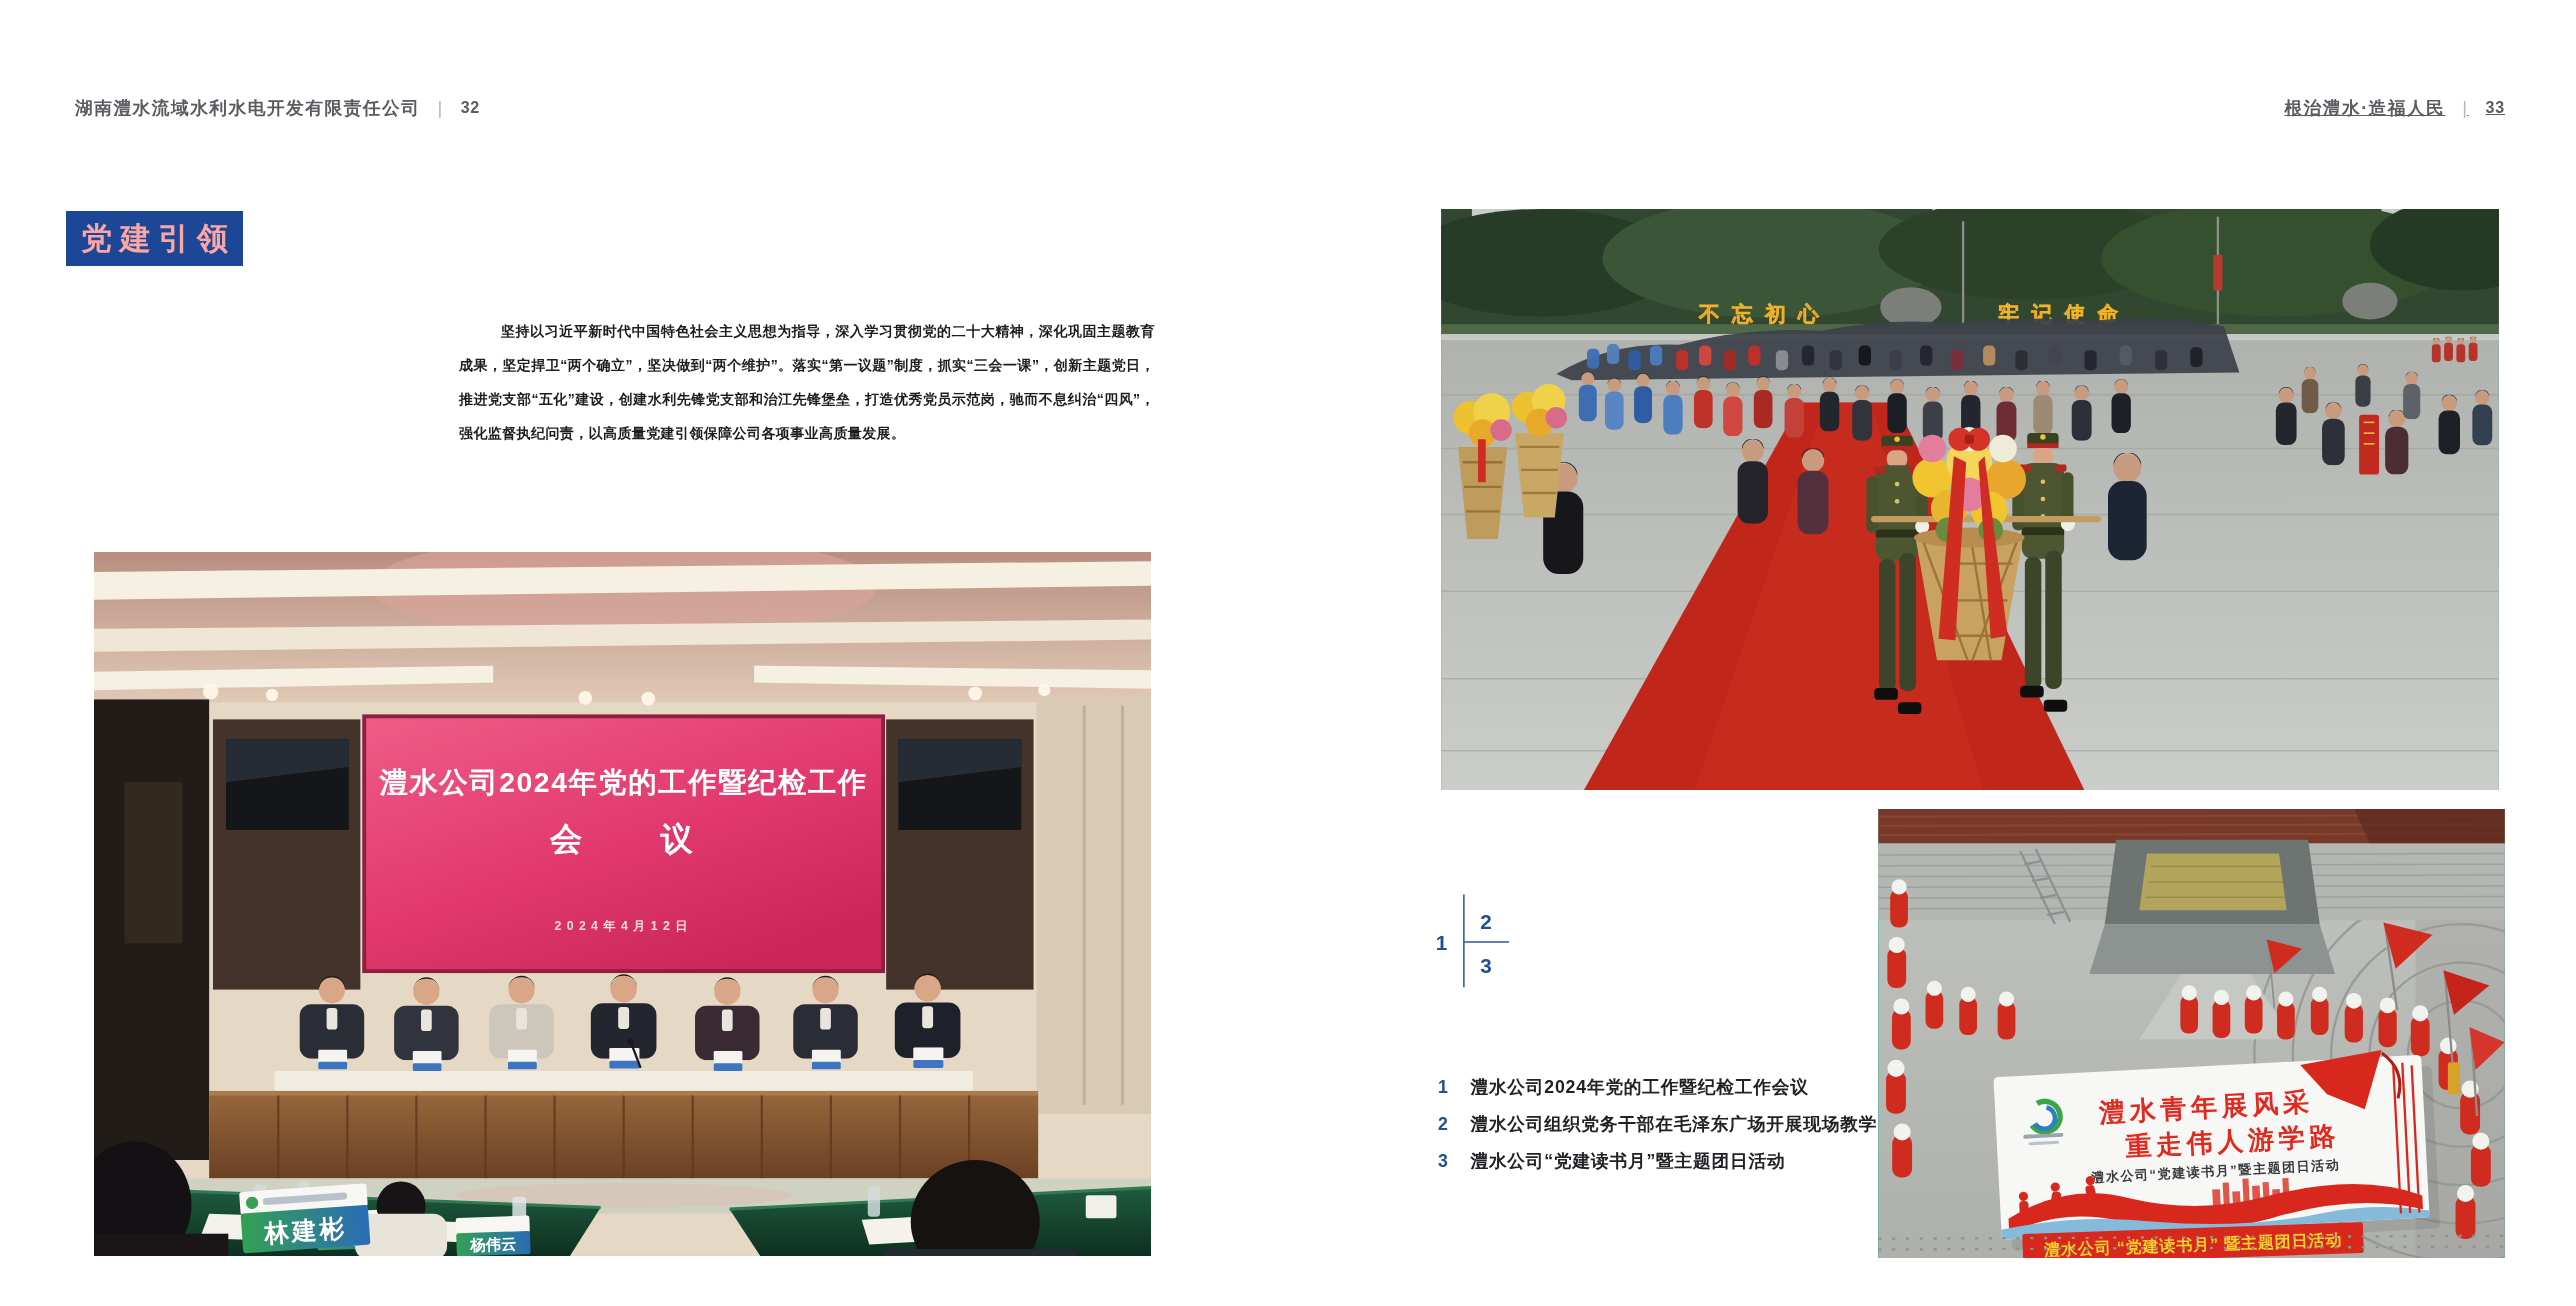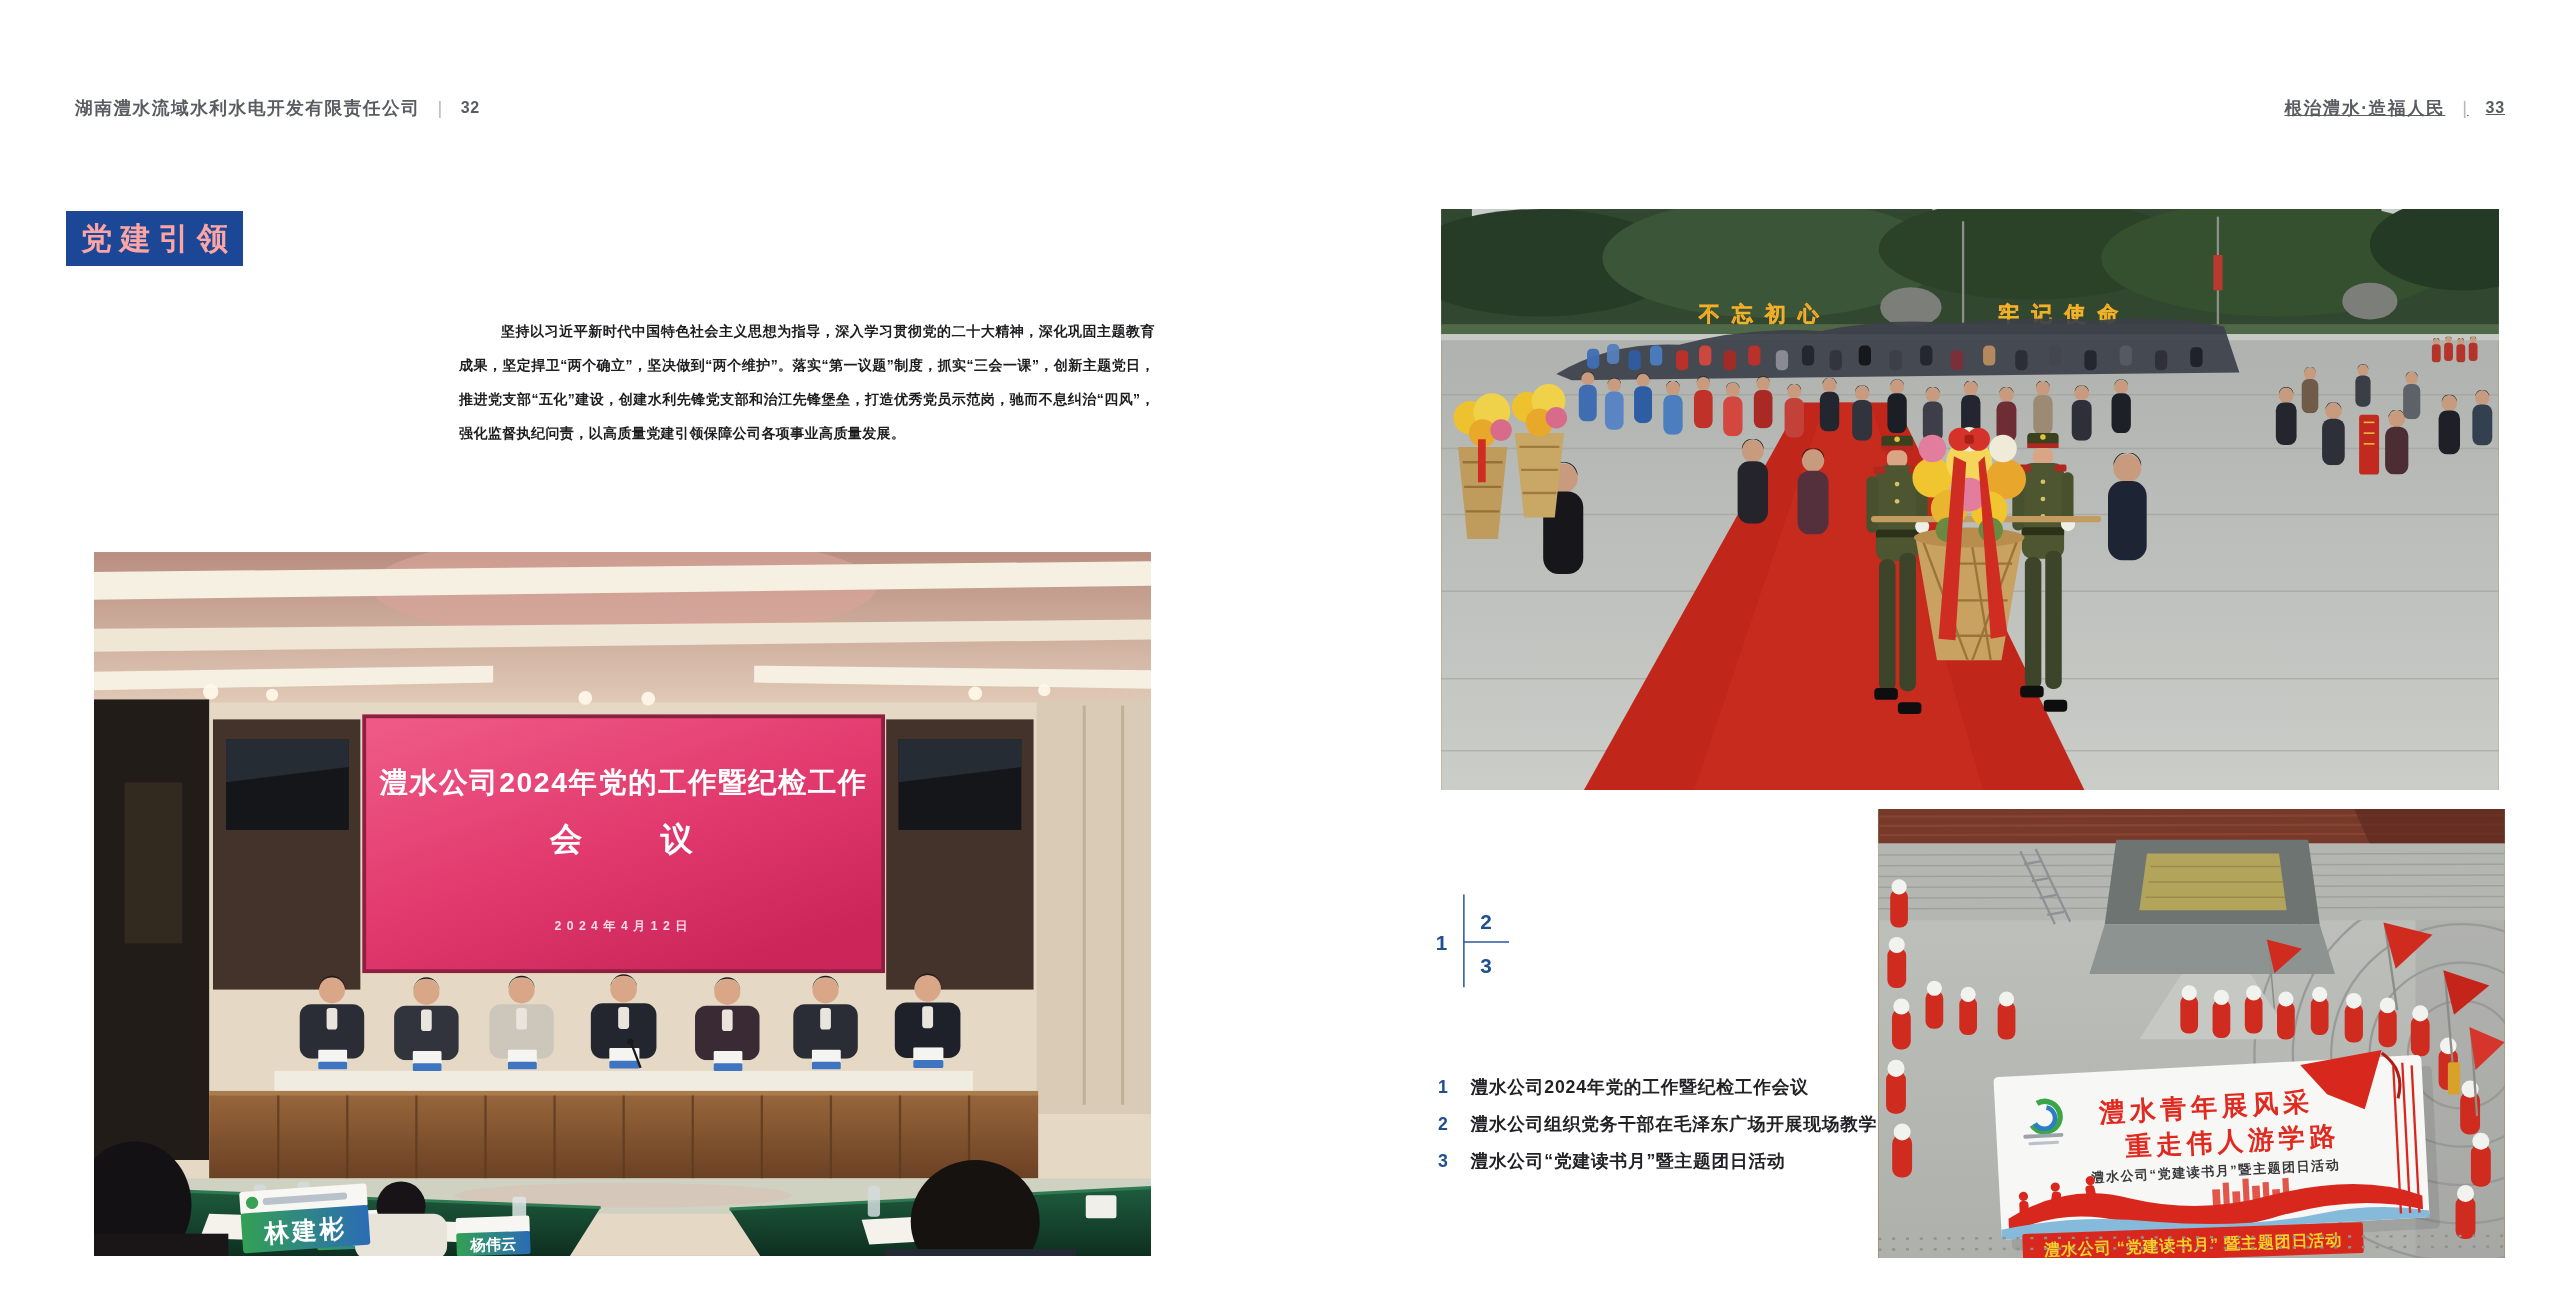--- a/index.html
+++ b/index.html
@@ -12,21 +12,21 @@
   .hdr .divider{color:#b4b8bc;font-weight:400;font-size:18.4px;}
   .hdr .pnum{font-size:16px;letter-spacing:0.8px;}
   
   .badge{left:66px;top:183px;width:177px;height:55px;background:#1b4796;color:#fca5a5;
          display:flex;align-items:center;justify-content:center;font-size:31px;font-weight:700;
          letter-spacing:7.7px;text-indent:7.7px;}
   
   .para{left:459px;top:286px;width:696px;font-size:14px;line-height:34px;font-weight:600;
         color:#1d1d1f;text-align:justify;text-align-last:left;text-indent:3em;letter-spacing:0.4px;}
   
-  .photo{overflow:hidden;background:#a16207;}
+  .photo{overflow:hidden;background:#14b8a6;}
   
   .pidx{left:1420px;top:858px;width:123px;height:115px;}
   .pidx svg text{font-family:"Liberation Sans","DejaVu Sans",sans-serif;font-weight:700;
        font-size:27px;fill:#20508f;}
   
   .caps{left:1438px;top:1047px;display:flex;flex-direction:column;gap:13px;}
   .cap-row{display:flex;align-items:baseline;gap:14px;font-size:17.7px;font-weight:700;}
   .cap-num{color:#20508f;width:18.4px;}
   .cap-text{color:#222226;letter-spacing:0.8px;}
   svg text{font-family:"Liberation Sans","DejaVu Sans",sans-serif;}

